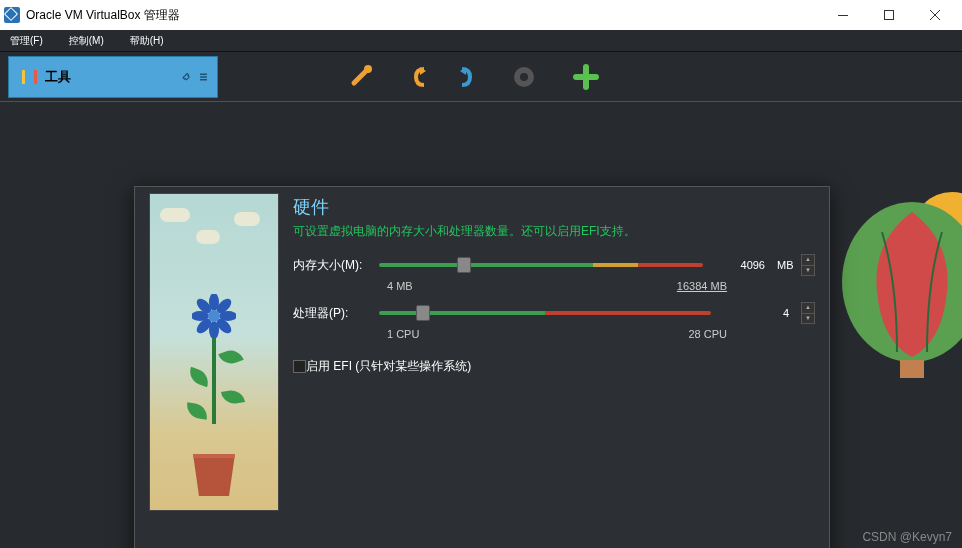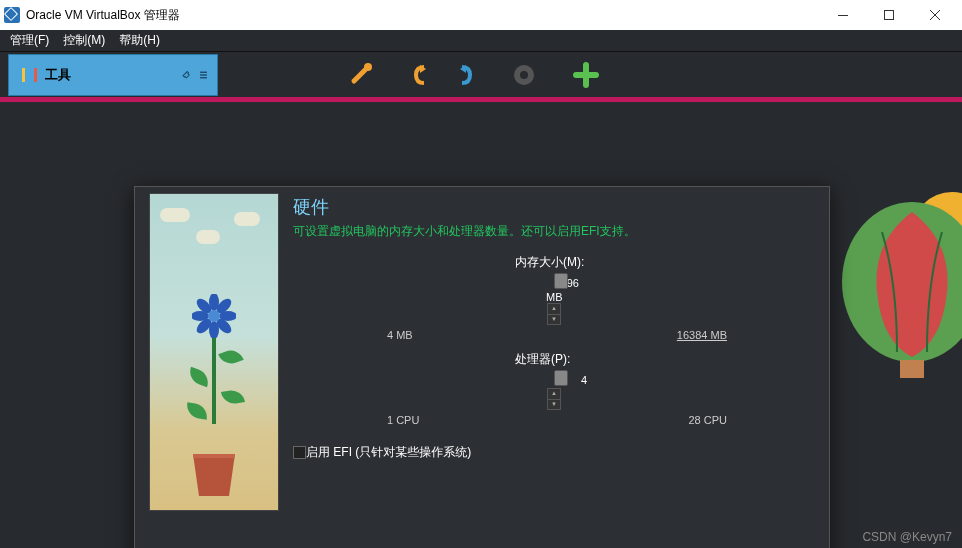--- a/index.html
+++ b/index.html
@@ -5,24 +5,24 @@
 * { box-sizing: border-box; margin: 0; padding: 0; font-family: "Microsoft YaHei", "SimSun", sans-serif; }
 body { width: 962px; height: 548px; background: #1e2124; overflow: hidden; position: relative; }
 
 .titlebar { height: 30px; background: #fff; display: flex; align-items: center; padding: 0 4px; color: #000; font-size: 12px; }
 .titlebar-icon { width: 16px; height: 16px; margin-right: 6px; background: #2a72b5; border-radius: 2px; position: relative; }
 .titlebar-icon::before { content:""; position:absolute; width:8px; height:8px; border:1.5px solid #fff; border-radius:1px; left:2px; top:2px; transform: rotate(45deg);}
 .win-controls { margin-left: auto; display: flex; }
 .win-btn { width: 46px; height: 30px; display: flex; align-items: center; justify-content: center; color: #555; font-size: 10px; }
 .win-btn svg { stroke: #333; }
 
-.menubar { height: 22px; background: #272a2e; color: #fff; font-size: 12px; display: flex; align-items: center; padding: 0 4px; gap: 2px; border-bottom:1px solid #111;}
+.menubar { height: 22px; background: #272a2e; color: #fff; font-size: 10px; display: flex; align-items: center; padding: 0 4px; gap: 14px; border-bottom:1px solid #111;}
 .menu-item { padding: 0 6px; cursor: default; }
 
-.toolbar { height: 50px; background: #272a2e; display: flex; align-items: center; padding: 0 8px; border-bottom:5px solid #be185d;}
+.toolbar { height: 50px; background: #272a2e; display: flex; align-items: center; padding: 0 8px; border-bottom:1px solid #be185d;}
 .tools-tile { width: 210px; height: 42px; background: #4ea5d9; display: flex; align-items: center; padding: 0 8px; color: #000; font-weight: bold; font-size: 13px; border:1px solid #2a7aa8; margin-right:8px;}
 .tools-tile .icn { width:28px; display:flex; align-items:center; justify-content:center;}
 .tile-spacer { width: 28px; display:flex; gap:6px; margin-left:auto;}
 .pin-icon { width:14px; height:14px; }
 .toolbar-icons { display:flex; gap:30px; margin-left: 120px; align-items:center;}
 .tb-icon { width:32px; height:32px; display:flex; align-items:center; justify-content:center;}
 
 .content-area { width: 100%; height: 446px; background: #272a2e; position: relative; overflow:hidden;}
 .bg-balloon { position:absolute; right:-40px; top:80px; width:180px; height:220px; }
 
@@ -37,21 +37,21 @@
 .cloud { position:absolute; width:30px; height:14px; background:#e8e8d4; border-radius:8px; }
 .flower-stem { position:absolute; left:50%; top:130px; width:4px; height:100px; background:#2a7a3a; transform:translateX(-50%);}
 .flower-head { position:absolute; left:50%; top:100px; width:44px; height:44px; transform:translateX(-50%);}
 .leaf { position:absolute; width:22px; height:14px; background:#3a9a4a; border-radius:0 14px 0 14px;}
 .pot { position:absolute; left:50%; bottom:14px; width:50px; height:42px; background:#b5543a; transform:translateX(-50%); clip-path: polygon(8% 0, 92% 0, 80% 100%, 20% 100%);}
 .pot::before{content:""; position:absolute; top:-6px; left:-4px; right:-4px; height:10px; background:#c4624a;}
 
 .form-area { flex:1; color:#fff; font-size:12px; display:flex; flex-direction:column;}
 .form-title { font-size:18px; color:#7dd3fc; margin: 2px 0 4px 0; }
 .form-desc { color:#22c55e; margin-bottom: 14px; }
-.form-row { display:flex; align-items:center; margin-bottom:4px; flex-direction:column;}
+.form-row { display:flex; align-items:center; margin-bottom:4px; gap:8px;}
 .form-label { width:78px; text-align:left; }
 .slider-container { flex:1; position:relative; height:20px; display:flex; align-items:center;}
 .slider-track { height:4px; width:100%; display:flex; border-radius:2px; overflow:hidden;}
 .slider-seg { height:100%;}
 .slider-thumb { position:absolute; top:2px; width:14px; height:16px; background:#888; border:1px solid #555; border-radius:2px;}
 .slider-ticks { display:flex; justify-content:space-between; font-size:11px; color:#ccc; padding: 0 2px 0 94px; margin-bottom:10px;}
 .value-box { width:58px; padding:2px 4px; font-size:11px; color:#fff;}
 .unit { width:16px; font-size:11px; color:#fff;}
 .spinner { width:14px; height:22px; display:flex; flex-direction:column; border:1px solid #555;}
 .spinner div{flex:1; font-size:6px; color:#aaa; text-align:center; line-height:9px; background:#333;}

